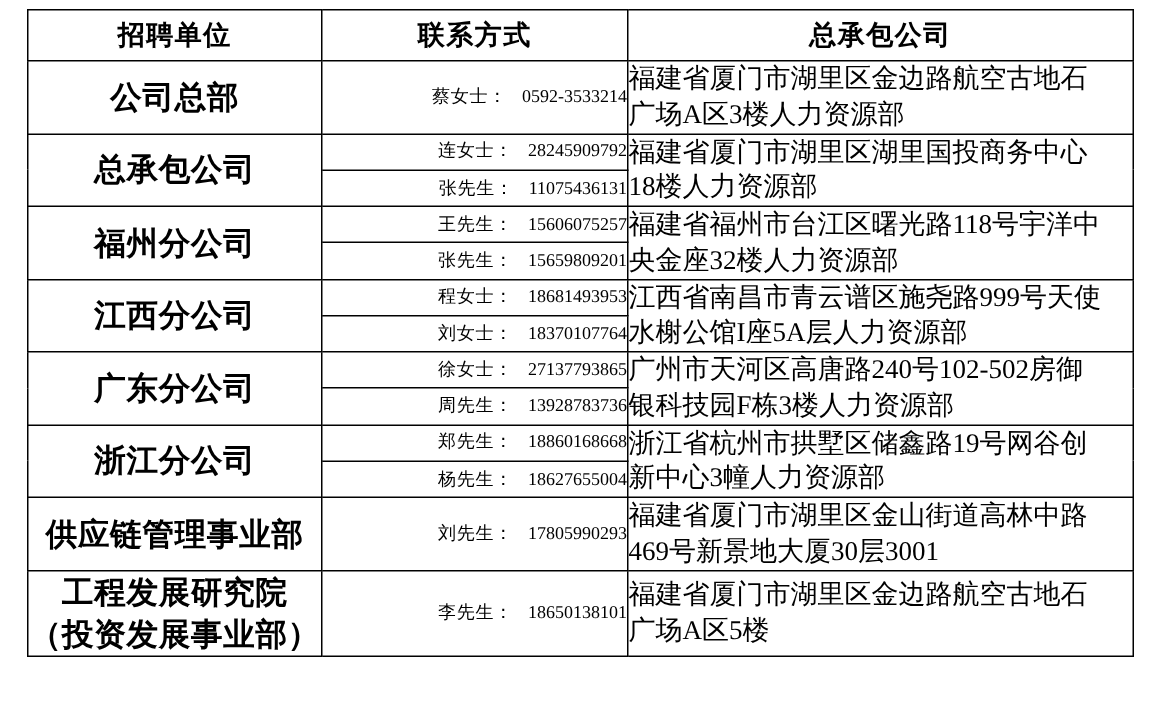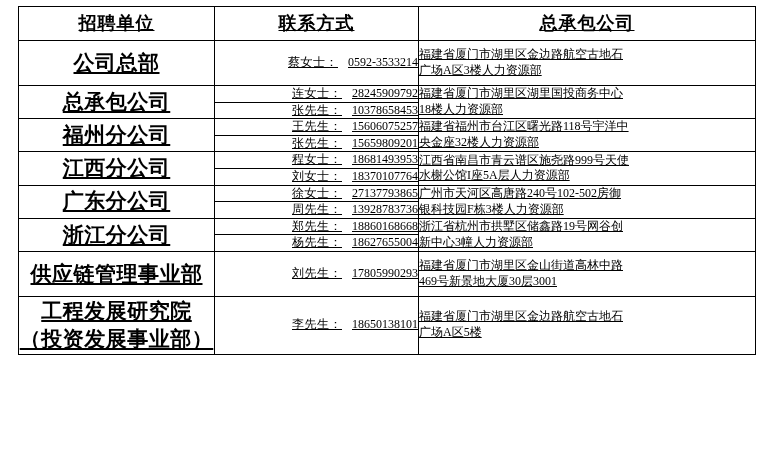--- a/index.html
+++ b/index.html
@@ -13,21 +13,20 @@
     font-family: "Liberation Serif", "DejaVu Serif", serif;
     color: #000000;
     overflow: hidden;
   }
   .sheet {
     position: relative;
     width: 773px;
     height: 360px;
     box-sizing: border-box;
     padding: 6px 18px 0 18px;
-    text-decoration: underline;
   }
   table.contact-table {
     border-collapse: collapse;
     table-layout: fixed;
     width: 737px;
     margin: 0;
   }
   table.contact-table td,
   table.contact-table th {
     border: 1px solid #000000;
@@ -58,21 +57,21 @@
   .contact-cell {
     font-size: 12px;
     padding: 4px 6px 4px 16px;
     line-height: 1.3;
     white-space: nowrap;
     text-align: right;
   }
   .contact-cell .nm { letter-spacing: 0.5px; }
   .contact-cell .sep { display: inline-block; width: 10px; }
   .addr-cell {
-    font-size: 12px;
+    font-size: 18px;
     padding: 4px 8px 4px 10px;
     line-height: 1.32;
   }
   .addr-cell .line { display: block; }
   .row-1line .contact-cell,
   .row-1line .addr-cell { height: 44px; }
 </style>
 </head>
 <body>
 
@@ -108,21 +107,21 @@
         <td class="contact-cell">
           <span class="nm">连女士：</span><span class="sep"></span><span class="ph">28245909792</span>
         </td>
         <td class="addr-cell" rowspan="2">
           <span class="line">福建省厦门市湖里区湖里国投商务中心</span>
           <span class="line">18楼人力资源部</span>
         </td>
       </tr>
       <tr>
         <td class="contact-cell">
-          <span class="nm">张先生：</span><span class="sep"></span><span class="ph">10378658453</span>
+          <span class="nm">张先生：</span><span class="sep"></span><span class="ph">11075436131</span>
         </td>
       </tr>
 
       <tr>
         <td class="unit-cell" rowspan="2">福州分公司</td>
         <td class="contact-cell">
           <span class="nm">王先生：</span><span class="sep"></span><span class="ph">15606075257</span>
         </td>
         <td class="addr-cell" rowspan="2">
           <span class="line">福建省福州市台江区曙光路118号宇洋中</span>

